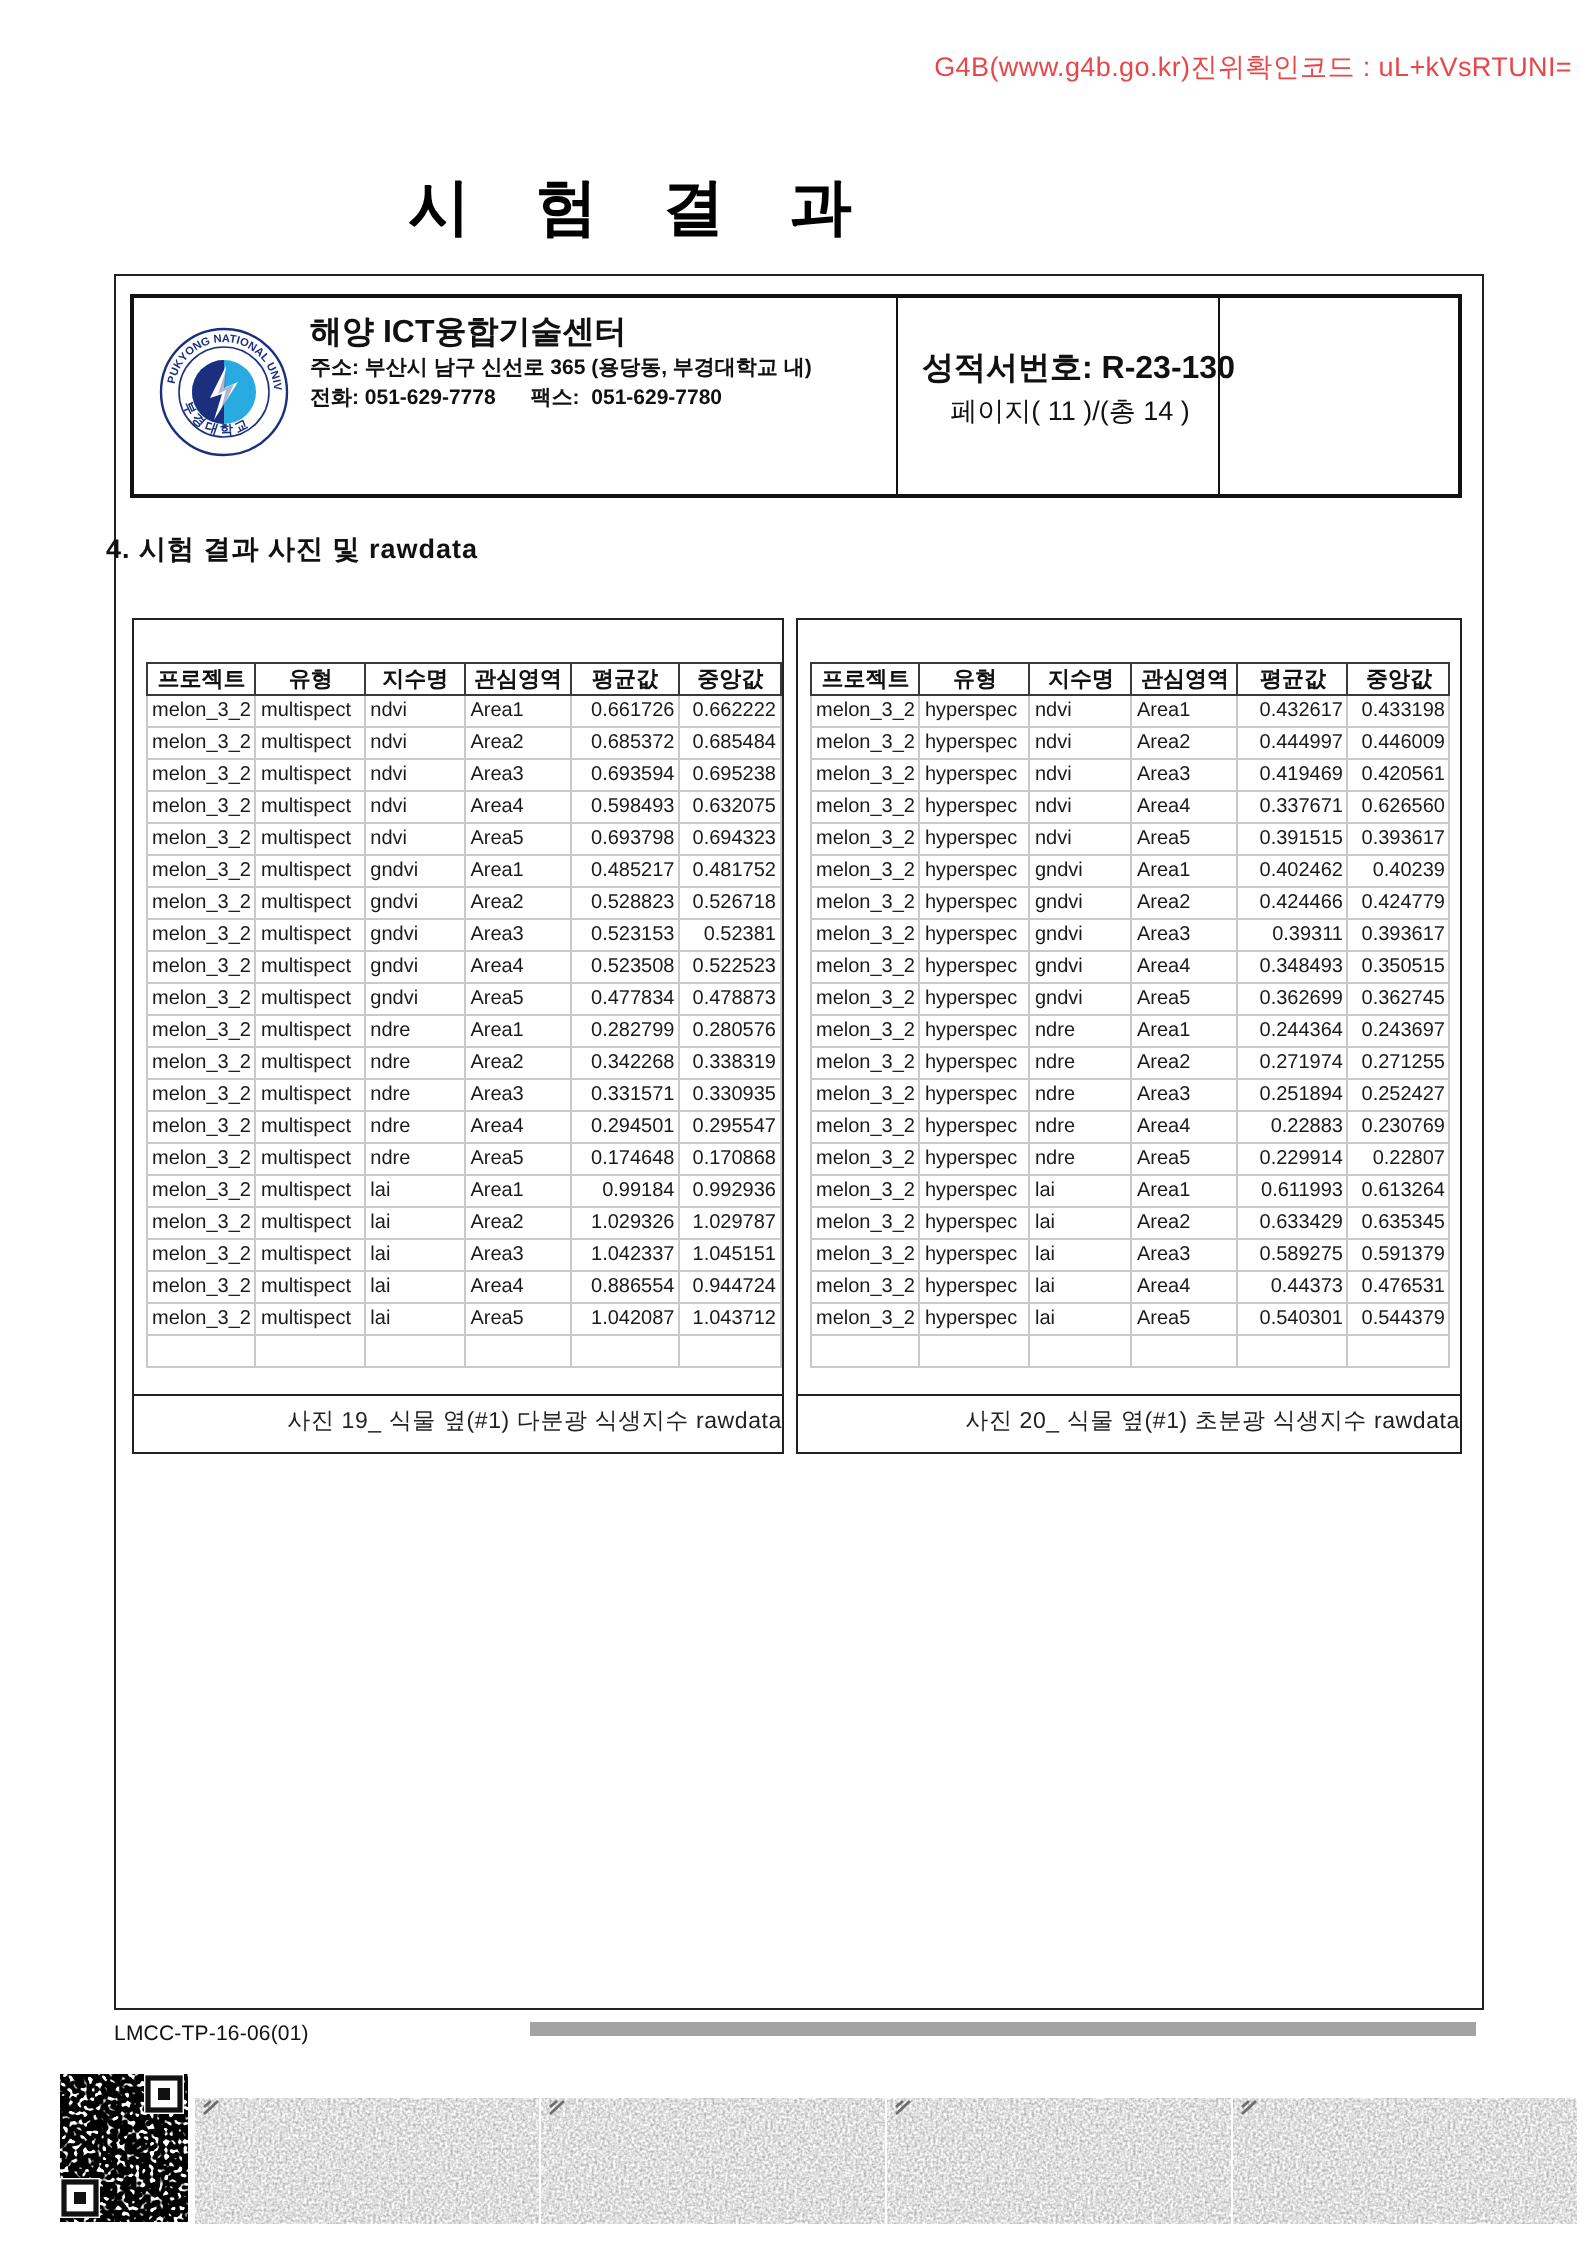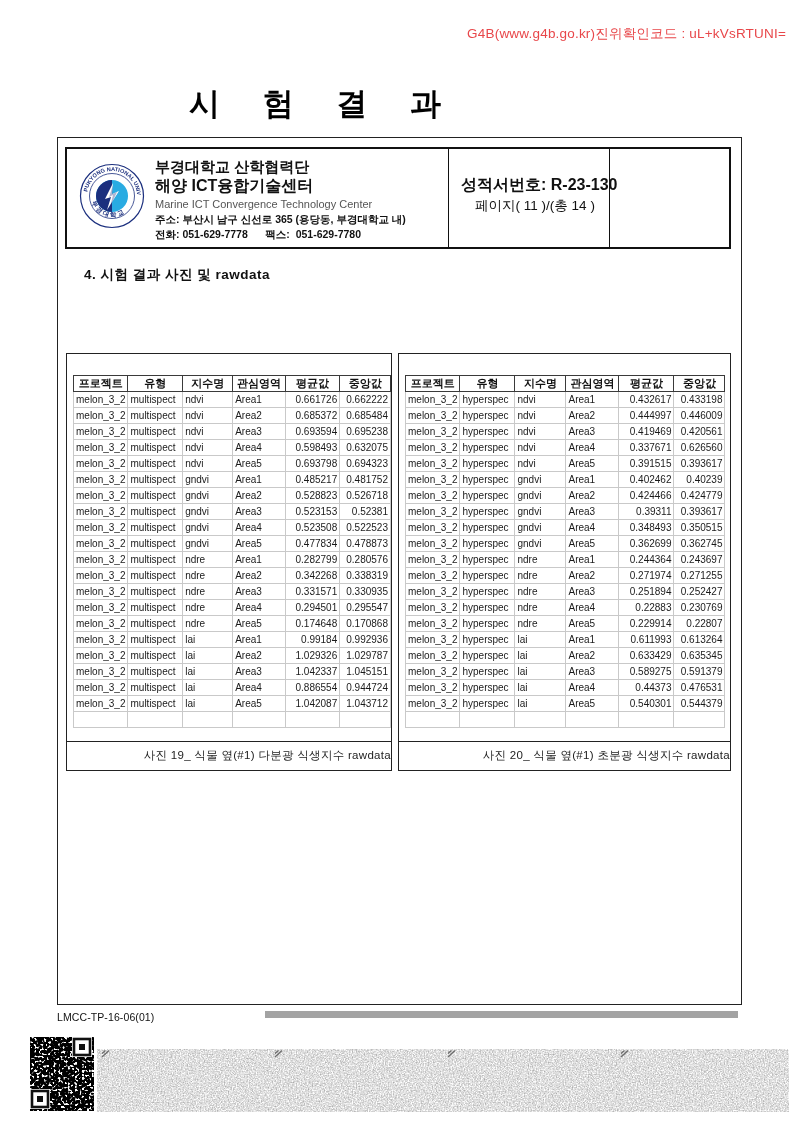--- a/index.html
+++ b/index.html
@@ -8,21 +8,21 @@
 
   .abs { position:absolute; }
 
   
   #verify-code { top:25px; right:8px; font-size:13.5px; letter-spacing:0.2px;
     color:#e8474a; font-family:"Liberation Sans", sans-serif; }
 
   
   #doc-title { top:83px; left:0; width:642px; text-align:center;
     font-size:31px; font-weight:bold; letter-spacing:12px; color:#000;
-    font-family:Liberation Mono, monospace; }
+    font-family:Liberation Sans, sans-serif; }
 
   
   #outer-frame { left:57px; top:137px; width:685px; height:868px;
     border:1.5px solid #222; }
 
   
   #header-box { left:65px; top:147px; width:666px; height:102px;
     border:2px solid #111; display:flex; background:#fff; }
   #header-left { width:382px; border-right:1.5px solid #111; position:relative; }
   #header-mid  { width:161px; border-right:1.5px solid #111; position:relative;
@@ -35,25 +35,25 @@
   .org-line1 { font-size:15px; font-weight:bold; line-height:19px; }
   .org-line2 { font-size:16px; font-weight:bold; line-height:20px; }
   .org-line3 { font-size:11px; color:#555; line-height:15px; margin-top:1px; }
   .org-line4 { font-size:10.5px; font-weight:bold; line-height:15px; white-space:pre; }
   .org-line5 { font-size:10.5px; font-weight:bold; line-height:15px; white-space:pre; }
 
   .report-no { font-size:16px; font-weight:bold; line-height:20px; white-space:pre; }
   .page-info { font-size:13.5px; line-height:22px; white-space:pre;text-align:center; }
 
   
-  #section-title { left:84px; top:266px; font-size:13.5px; font-weight:bold;
+  #section-title { left:53px; top:266px; font-size:13.5px; font-weight:bold;
     letter-spacing:0.5px; }
 
   
-  .table-box { top:309px; height:418px; border:1.5px solid #222; background:#fff;margin-top:44px; }
+  .table-box { top:309px; height:418px; border:1.5px solid #222; background:#fff; }
   #table-box-0 { left:66px;  width:326px; }
   #table-box-1 { left:398px; width:333px; }
 
   .excel-wrap { position:absolute; left:6px; top:21px; }
   table.excel { border-collapse:collapse; table-layout:fixed; background:#fff; }
   table.excel th { border:1.2px solid #3a3a3a; font-size:11px; font-weight:bold;
     text-align:center; height:16px; padding:0 1px; white-space:nowrap; overflow:hidden; }
   table.excel td { border:1px solid #c9c9c9; font-size:10px; height:15.8px;
     padding:0 2px; white-space:nowrap; overflow:hidden; line-height:15px; color:#1a1a1a; }
   table.excel td.c0, table.excel td.c1, table.excel td.c2, table.excel td.c3 { text-align:left; }
@@ -96,23 +96,21 @@
       </text>
       <text font-size="6.5" fill="#1b2f7e" font-family="Liberation Sans, sans-serif" font-weight="bold">
         <textPath href="#arc-bot" startOffset="6">부 경 대 학 교</textPath>
       </text>
       <circle cx="33" cy="33" r="16" fill="#29abe2"></circle>
       <path d="M33,17 A16,16 0 0 0 33,49 L33,17 Z" fill="#1b2f7e"></path>
       <path d="M34,20 L26,36 L32,34 L28,47 L40,28 L33,31 Z" fill="#ffffff"></path>
       <path d="M34,22 L30,34 L34,32 L31,44 L38,29 L33.5,31 Z" fill="#1b2f7e" opacity="0.35"></path>
     </svg>
     <div id="org-block">
-      <div class="org-line1">부경대학교 산학협력단</div>
       <div class="org-line2">해양 ICT융합기술센터</div>
-      <div class="org-line3">Marine ICT Convergence Technology Center</div>
       <div class="org-line4">주소: 부산시 남구 신선로 365 (용당동, 부경대학교 내)</div>
       <div class="org-line5">전화: 051-629-7778      팩스:  051-629-7780</div>
     </div>
   </div>
   <div id="header-mid">
     <div class="report-no">성적서번호: R-23-130</div>
     <div class="page-info">페이지( 11 )/(총 14 )</div>
   </div>
   <div id="header-right"></div>
 </div>

